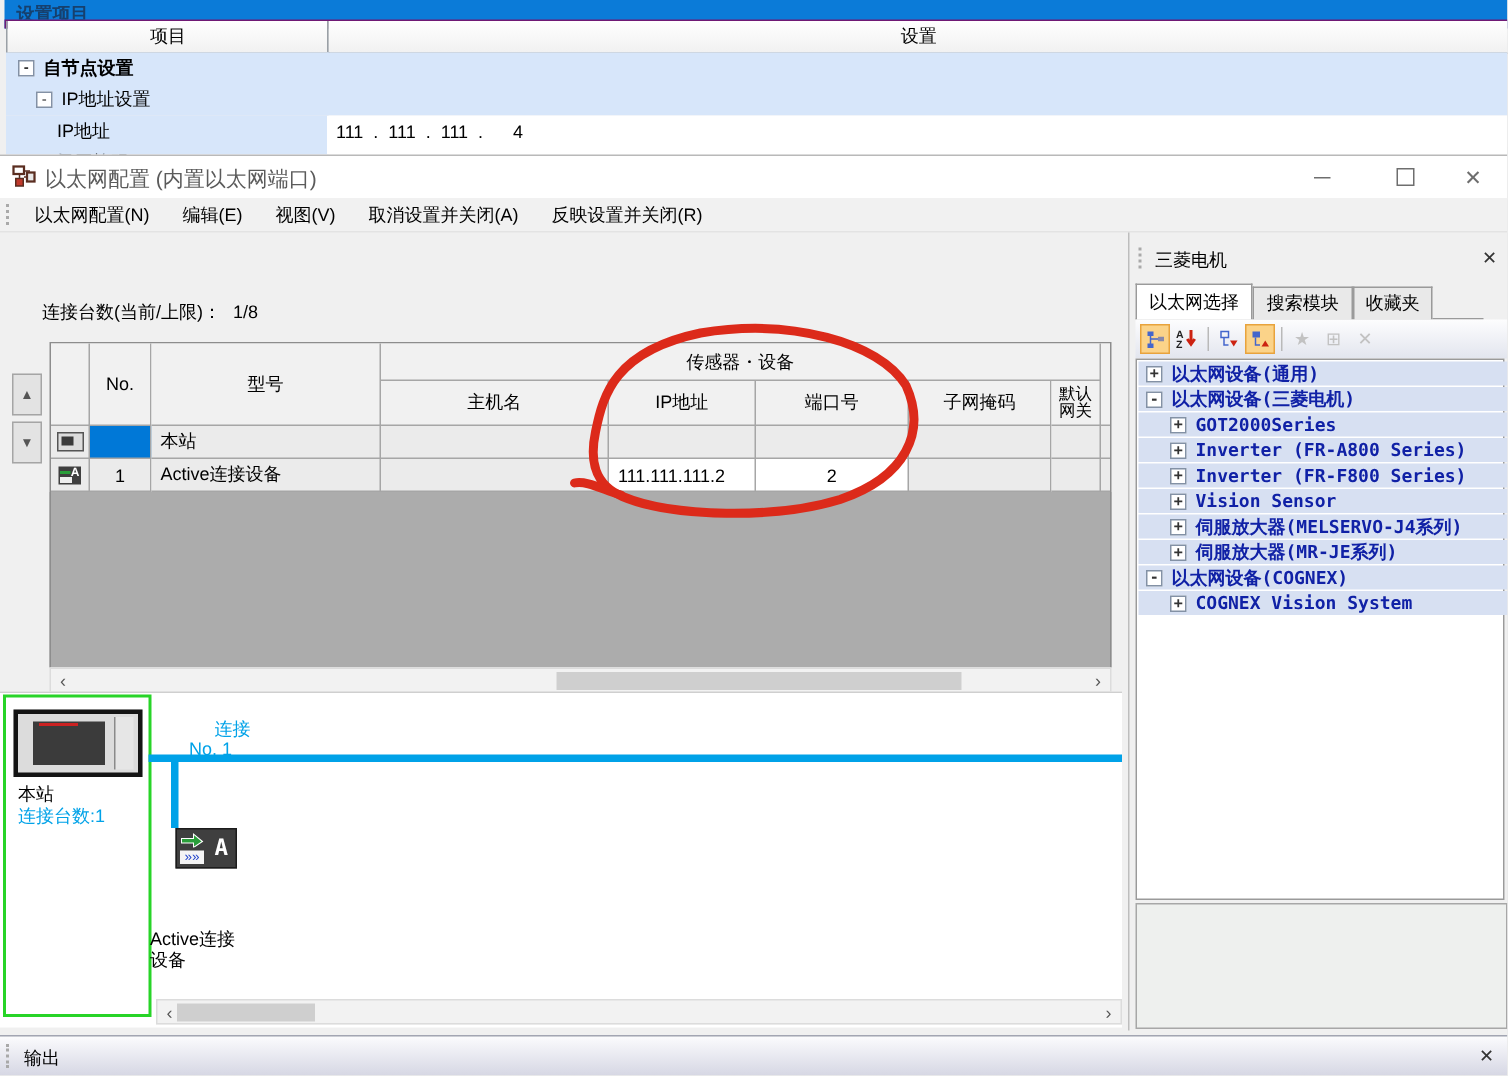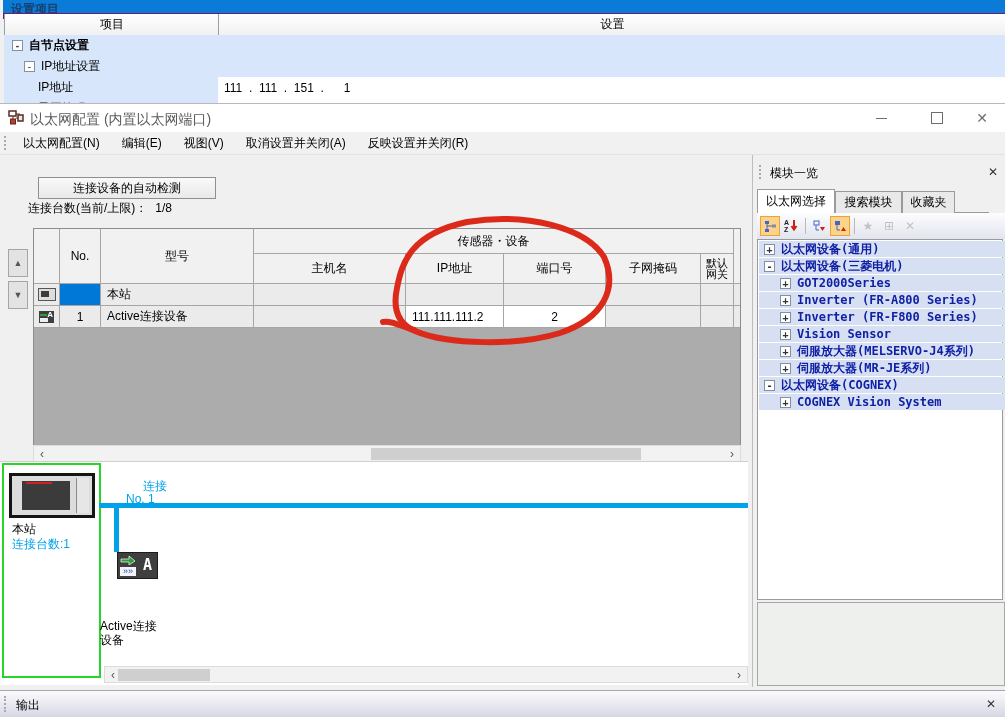--- a/index.html
+++ b/index.html
@@ -111,21 +111,21 @@
       <span class="expandbox" style="margin-left:20px;margin-right:6px;">-</span>
       <span>IP地址设置</span>
     </div>
     <div class="sp-value"><span></span></div>
   </div>
   <div class="abs sp-row" style="top:77px;">
     <div class="sp-label">
       <span style="margin-left:34px;">IP地址</span>
     </div>
     <div class="sp-value white">
-      <span style="margin-left:6px;">111  .  111  .  151  .      1</span>
+      <span style="margin-left:6px;">111  .  111  .  111  .      4</span>
     </div>
   </div>
   <div class="abs sp-row" style="top:98px;height:5px;overflow:hidden;">
     <div class="sp-label" style="height:21px;">
       <span style="margin-left:34px;">子网掩码</span>
     </div>
     <div class="sp-value white" style="height:21px;"><span></span></div>
   </div>
 
   <div class="abs titlebar">
@@ -149,23 +149,20 @@
 
   <div class="abs menubar">
     <div class="grip"></div>
     <span class="mi">以太网配置(N)</span>
     <span class="mi">编辑(E)</span>
     <span class="mi">视图(V)</span>
     <span class="mi">取消设置并关闭(A)</span>
     <span class="mi">反映设置并关闭(R)</span>
   </div>
 
-  <div class="abs detect-btn">
-    <span>连接设备的自动检测</span>
-  </div>
   <div class="abs count">
     <span>连接台数(当前/上限)：</span><span style="margin-left:8px;">1/8</span>
   </div>
 
   <div class="abs updown" style="left:8px;top:249px;">
     <span>▲</span>
   </div>
   <div class="abs updown" style="left:8px;top:281px;">
     <span>▼</span>
   </div>
@@ -304,21 +301,21 @@
       <div class="arr" style="right:1px;left:auto;">
           <span>›</span>
         </div>
     </div>
   </div>
 
   <div class="abs vsplit"></div>
 
   <div class="abs mp-titlebar">
     <div class="grip" style="left:2px;"></div>
-    <span class="t">模块一览</span>
+    <span class="t">三菱电机</span>
     <div class="closex" style="left:228px;top:4px;width:16px;height:16px;">
       <span>✕</span>
     </div>
   </div>
   <div class="abs tabs">
     <div class="tab active" style="left:0;width:78px;">
         <span>以太网选择</span>
       </div>
     <div class="tab" style="left:78px;width:67px;">
         <span>搜索模块</span>

